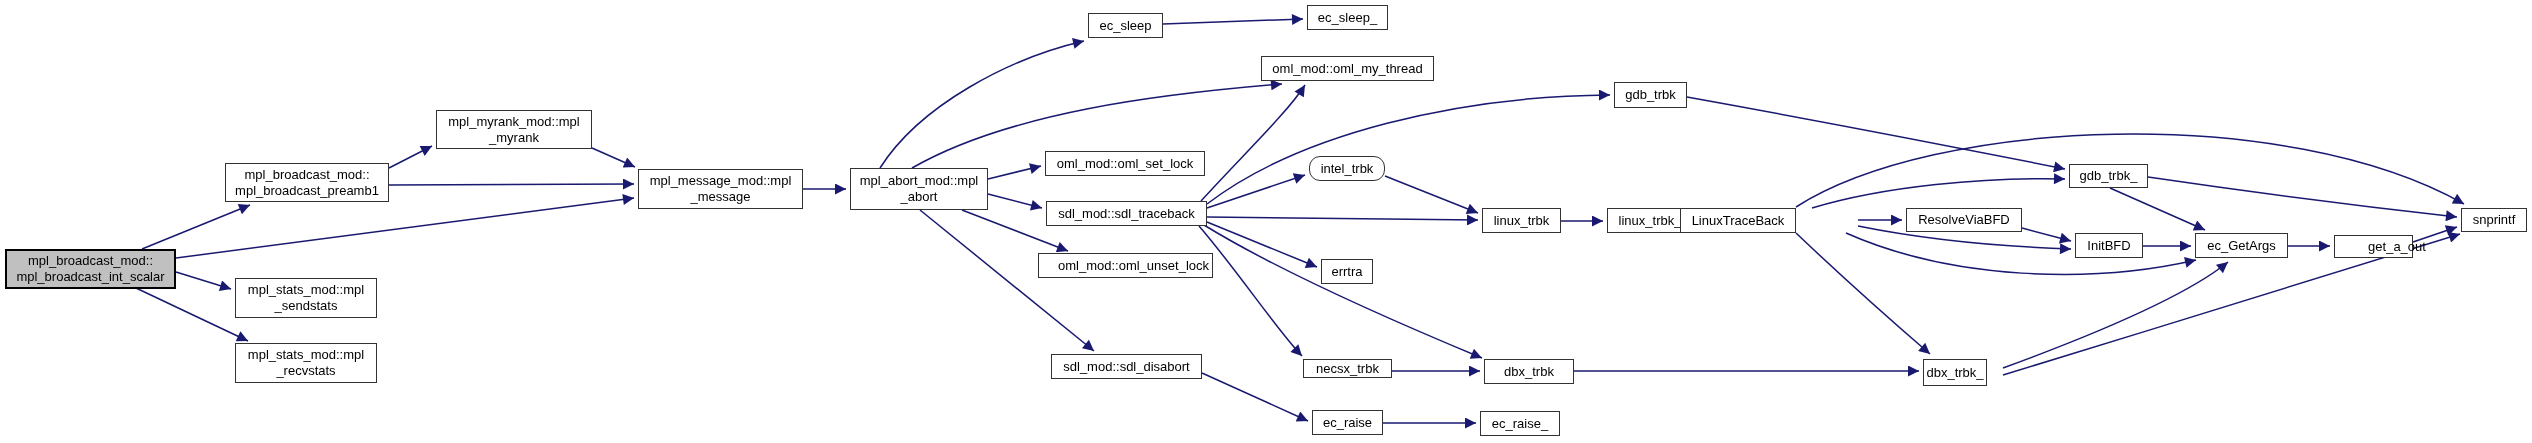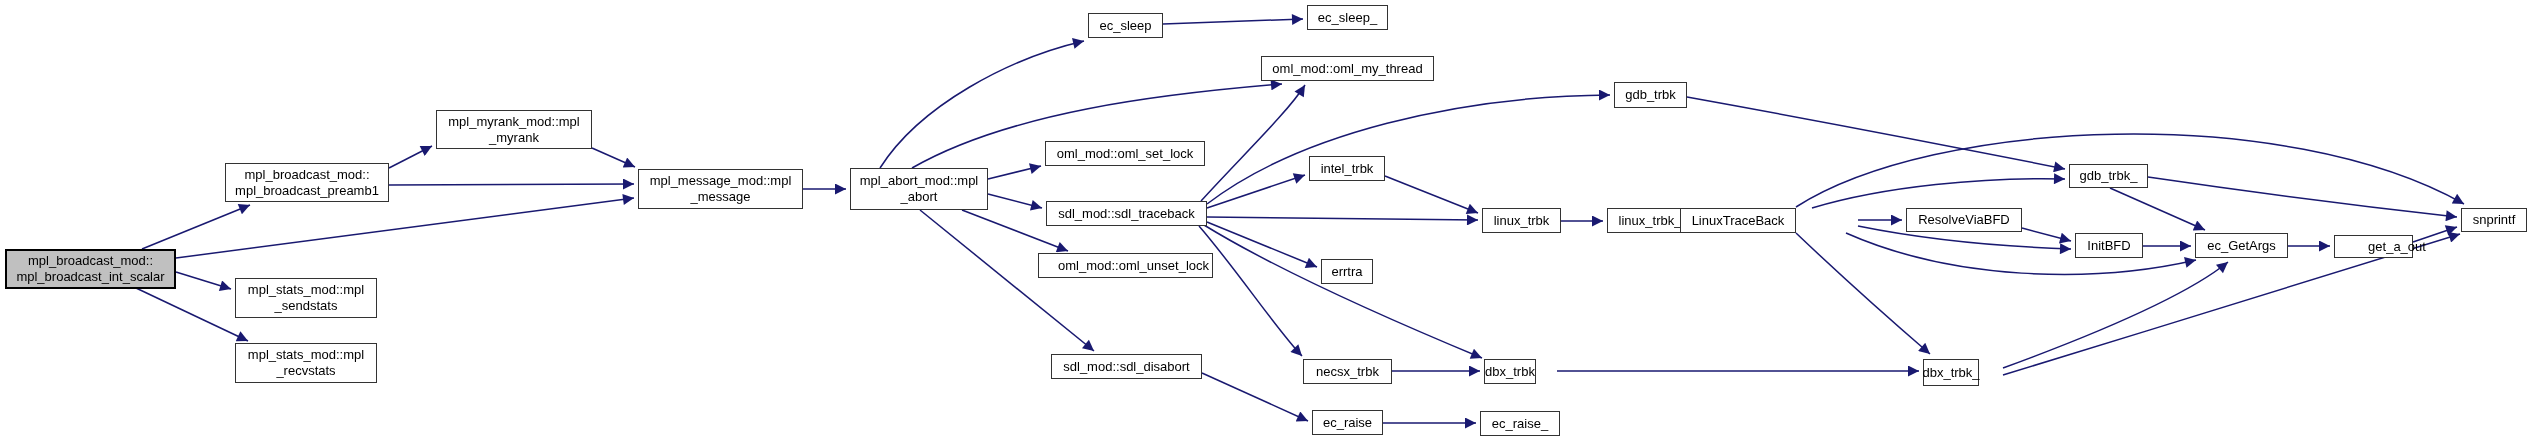--- a/index.html
+++ b/index.html
@@ -119,54 +119,54 @@
       </div>
       <div class="node" style="left: 1088px; top: 13px; width: 75px; height: 25px;">
         <span>ec_sleep</span>
       </div>
       <div class="node" style="left: 1307px; top: 5px; width: 81px; height: 25px;">
         <span>ec_sleep_</span>
       </div>
       <div class="node" style="left: 1261px; top: 56px; width: 173px; height: 25px;">
         <span>oml_mod::oml_my_thread</span>
       </div>
-      <div class="node" style="left: 1045px; top: 141px; width: 160px; height: 25px; align-items: center;">
+      <div class="node" style="left: 1045px; top: 151px; width: 160px; height: 25px; align-items: center;">
         <span>oml_mod::oml_set_lock</span>
       </div>
       <div class="node" style="left: 1046px; top: 201px; width: 161px; height: 25px;">
         <span>sdl_mod::sdl_traceback</span>
       </div>
       <div class="node" style="left: 1038px; top: 253px; width: 175px; height: 25px; padding-left: 16px;">
         <span>oml_mod::oml_unset_lock</span>
       </div>
       <div class="node" style="left: 1051px; top: 354px; width: 151px; height: 25px; text-align: center;">
         <span>sdl_mod::sdl_disabort</span>
       </div>
-      <div class="node" style="left: 1309px; top: 156px; width: 76px; height: 25px;">
+      <div class="node" style="left: 1309px; top: 156px; width: 76px; height: 25px; border-radius: 11px;">
         <span>intel_trbk</span>
       </div>
       <div class="node" style="left: 1321px; top: 259px; width: 52px; height: 25px;">
         <span>errtra</span>
       </div>
-      <div class="node" style="left: 1303px; top: 359px; width: 89px; height: 25px;">
+      <div class="node" style="left: 1303px; top: 359px; width: 89px; height: 19px;">
         <span>necsx_trbk</span>
       </div>
       <div class="node" style="left: 1312px; top: 410px; width: 71px; height: 25px;">
         <span>ec_raise</span>
       </div>
       <div class="node" style="left: 1480px; top: 411px; width: 80px; height: 25px;">
         <span>ec_raise_</span>
       </div>
       <div class="node" style="left: 1614px; top: 82px; width: 73px; height: 26px;">
         <span>gdb_trbk</span>
       </div>
       <div class="node" style="left: 1482px; top: 208px; width: 79px; height: 25px;">
         <span>linux_trbk</span>
       </div>
-      <div class="node" style="left: 1484px; top: 359px; width: 52px; height: 25px;">
+      <div class="node" style="left: 1484px; top: 359px; width: 90px; height: 25px;">
         <span>dbx_trbk</span>
       </div>
       <div class="node" style="left: 1607px; top: 208px; width: 86px; height: 25px;">
         <span>linux_trbk_</span>
       </div>
       <div class="node" style="left: 1680px; top: 208px; width: 116px; height: 25px;">
         <span>LinuxTraceBack</span>
       </div>
       <div class="node" style="left: 1906px; top: 208px; width: 116px; height: 24px;">
         <span>ResolveViaBFD</span>
@@ -176,20 +176,20 @@
       </div>
       <div class="node" style="left: 2075px; top: 233px; width: 68px; height: 25px; text-align: right;">
         <span>InitBFD</span>
       </div>
       <div class="node" style="left: 2195px; top: 233px; width: 93px; height: 25px;">
         <span>ec_GetArgs</span>
       </div>
       <div class="node" style="left: 2334px; top: 235px; width: 79px; height: 23px; padding-left: 47px;">
         <span>get_a_out</span>
       </div>
-      <div class="node" style="left: 1923px; top: 359px; width: 56px; height: 27px;">
+      <div class="node" style="left: 1923px; top: 359px; width: 64px; height: 27px;">
         <span>dbx_trbk_</span>
       </div>
       <div class="node" style="left: 2461px; top: 208px; width: 66px; height: 24px;">
         <span>snprintf</span>
       </div>
     </div>
 </div>
 
 </body></html>

